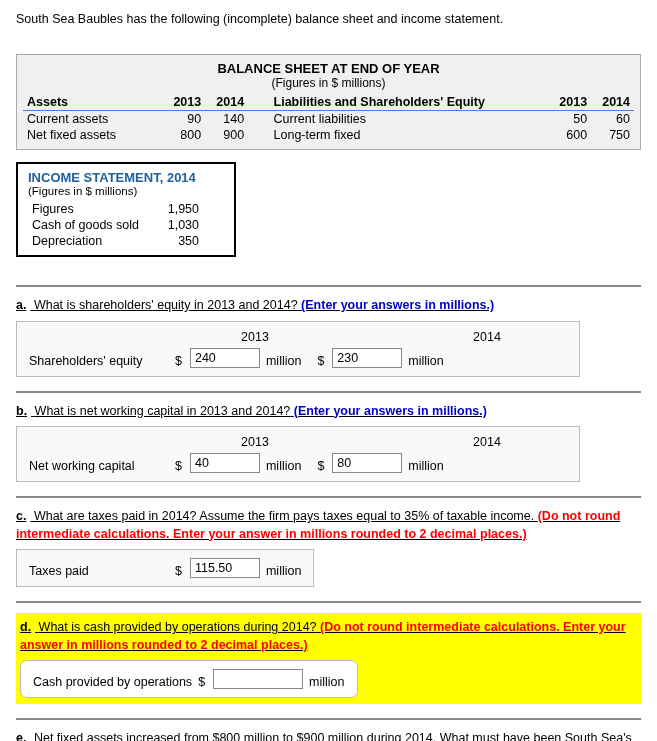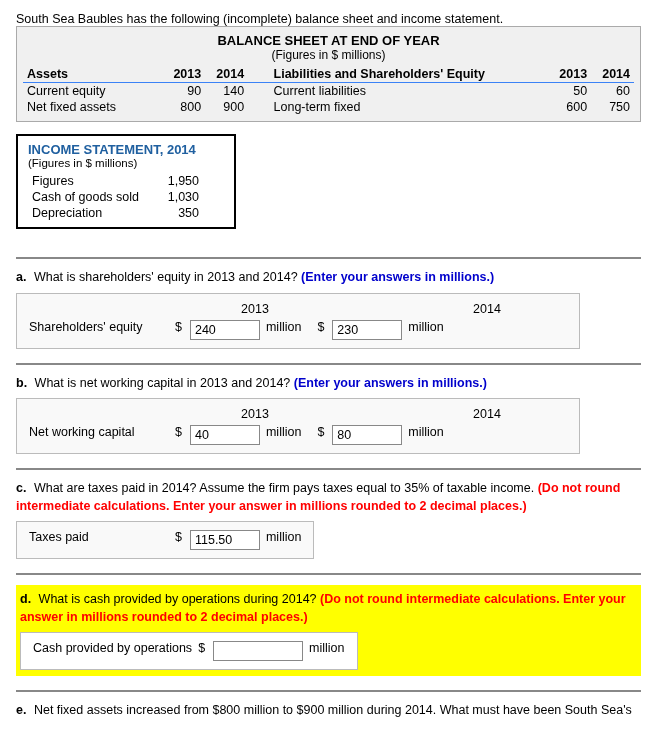--- a/index.html
+++ b/index.html
@@ -5,21 +5,21 @@
     * { box-sizing: border-box; margin: 0; padding: 0; }
     body {
       font-family: Arial, sans-serif;
       font-size: 13px;
       background: #fff;
       color: #000;
       width: 657px;
       padding: 12px 16px;
     }
     .intro-text {
-      margin-bottom: 0;
+      margin-bottom: 28px;
       font-size: 12.5px;
     }
     .balance-header {
       text-align: center;
       font-weight: bold;
       font-size: 13px;
     }
     .balance-subheader {
       text-align: center;
       font-size: 12px;
@@ -67,25 +67,26 @@
       padding: 1px 4px;
     }
     .income-table .num { text-align: right; width: 60px; }
     .question-block {
       margin-bottom: 14px;
     }
     .question-text {
       margin-bottom: 6px;
       font-size: 12.5px;
       line-height: 1.4;
+      text-decoration: underline;
     }
     .answer-bold { font-weight: bold; color: #0000cc; }
     .answer-row {
       display: flex;
-      align-items: flex-start;
+      align-items: flex-end;
       gap: 6px;
       font-size: 12.5px;
     }
     .year-header-row {
       display: flex;
       align-items: center;
       gap: 6px;
       font-size: 12.5px;
       margin-bottom: 4px;
       padding-left: 0;
@@ -143,21 +144,21 @@
         <tr class="th-row">
       <td class="col-label">Assets</td>
       <td class="col-num">2013</td>
       <td class="col-num">2014</td>
       <td class="col-spacer"></td>
       <td class="col-label2">Liabilities and Shareholders' Equity</td>
       <td class="col-num2">2013</td>
       <td class="col-num2">2014</td>
     </tr>
     <tr>
-      <td>Current equity</td>
+      <td>Current assets</td>
       <td class="col-num">90</td>
       <td class="col-num">140</td>
       <td class="col-spacer"></td>
       <td>Current liabilities</td>
       <td class="col-num2">50</td>
       <td class="col-num2">60</td>
     </tr>
     <tr>
       <td>Net fixed assets</td>
       <td class="col-num">800</td>
@@ -267,21 +268,21 @@
 </div>
 
 <hr class="separator-line">
 
 <div class="question-block highlight-yellow" style="padding: 6px 4px;">
   <p class="question-text">
     <span class="question-letter">d.</span>
     <span>What is cash provided by operations during 2014?</span>
     <span class="warning-text">(Do not round intermediate calculations. Enter your answer in millions rounded to 2 decimal places.)</span>
   </p>
-  <div class="answer-wrapper" style="background:#fff;">
+  <div class="answer-wrapper" style="background:#fff;border-radius:7px;">
     <div class="answer-row">
       <div class="answer-label">Cash provided by operations</div>
       <span class="dollar-sign">$</span>
       <input class="input-field-blank" type="text" value="" style="">
       <span>million</span>
     </div>
   </div>
 </div>
 
 <hr class="separator-line">

